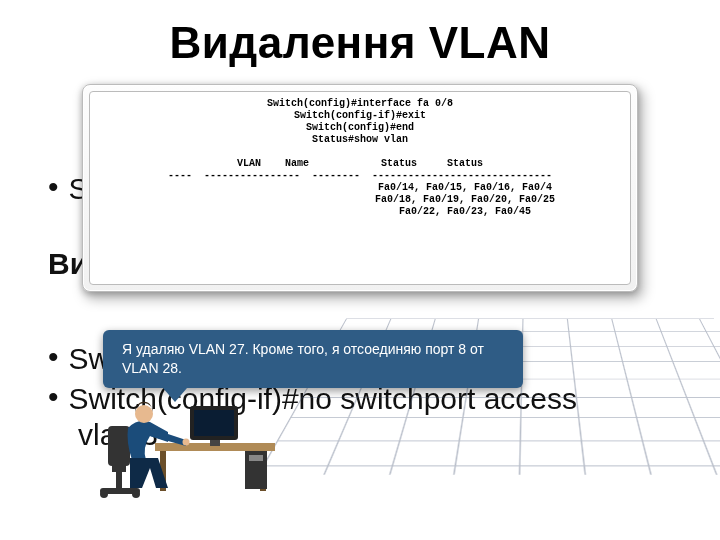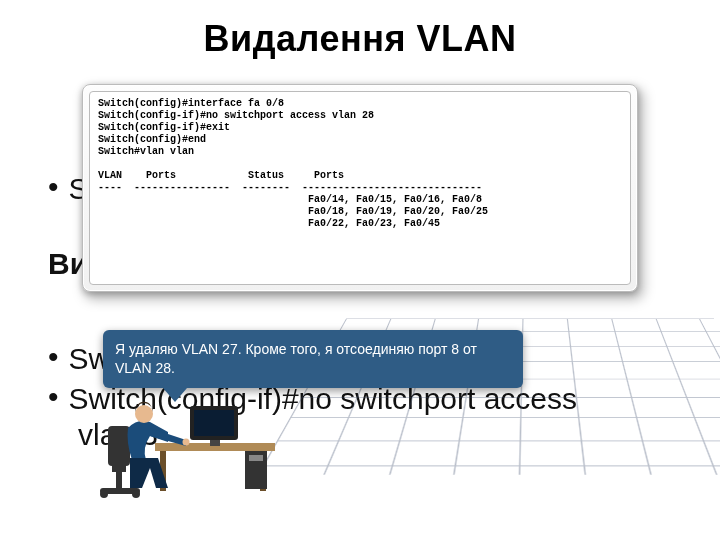--- a/index.html
+++ b/index.html
@@ -16,21 +16,21 @@
     position: relative;
     width: 720px;
     height: 540px;
   }
   .title {
     position: absolute;
     top: 18px;
     left: 0;
     width: 720px;
     text-align: center;
-    font-size: 36px;
+    font-size: 44px;
     font-weight: 700;
     color: #000;
     letter-spacing: 0.5px;
   }
   .bg-text {
     position: absolute;
     left: 48px;
     width: 640px;
     font-size: 30px;
     color: #111;
@@ -77,20 +77,21 @@
     position: absolute;
     left: 82px;
     top: 84px;
     width: 556px;
     height: 208px;
     background: linear-gradient(#fdfdfd, #f1f1f1);
     border: 1px solid #bbb;
     border-radius: 8px;
     box-shadow: 0 2px 6px rgba(0,0,0,0.25), inset 0 0 0 1px #fff;
     overflow: hidden;
+    text-align: center;
   }
   .panel-inner {
     position: absolute;
     left: 6px; top: 6px; right: 6px; bottom: 6px;
     background: #fff;
     border: 1px solid #bbb;
     border-radius: 4px;
     padding: 6px 8px;
     font-family: "Courier New", monospace;
     font-size: 10px;
@@ -103,21 +104,21 @@
 
   
   .callout {
     position: absolute;
     left: 103px;
     top: 330px;
     width: 420px;
     background: #2f5c85;
     color: #fff;
     border-radius: 6px;
-    padding: 10px 12px;
+    padding: 10px 19px;
     font-size: 14px;
     line-height: 1.35;
     box-shadow: 0 3px 8px rgba(0,0,0,0.4);
   }
   .callout:after {
     content: "";
     position: absolute;
     left: 60px;
     bottom: -14px;
     border-width: 14px 12px 0 12px;
@@ -172,28 +173,27 @@
       <div class="vl" style="left:60%"></div>
     <div class="vl" style="left:72%"></div>
       <div class="vl" style="left:84%"></div>
       <div class="vl" style="left:96%"></div>
   </div>
 
   <div class="panel-shadow"></div>
   <div class="panel">
     <div class="panel-inner">
       <div class="term-line">Switch(config)#interface fa 0/8</div>
-      <div class="term-line">Switch(config-if)#no switchport access vlan 28</div>
       <div class="term-line">Switch(config-if)#exit</div>
       <div class="term-line">Switch(config)#end</div>
-      <div class="term-line">Switch#vlan vlan</div>
+      <div class="term-line">Status#show vlan</div>
       <div class="term-line">&nbsp;</div>
-      <div class="term-table">VLAN    Ports            Status     Ports</div>
+      <div class="term-table">VLAN    Name            Status     Status</div>
       <div class="term-table term-sep">----  ----------------  --------  ------------------------------</div>
-      <div class="term-table">                                   Fa0/14, Fa0/15, Fa0/16, Fa0/8</div>
+      <div class="term-table">                                   Fa0/14, Fa0/15, Fa0/16, Fa0/4</div>
       <div class="term-table">                                   Fa0/18, Fa0/19, Fa0/20, Fa0/25</div>
       <div class="term-table">                                   Fa0/22, Fa0/23, Fa0/45</div>
     </div>
   </div>
 
   <div class="callout">
     <span>Я удаляю VLAN 27. Кроме того, я отсоединяю порт 8 от VLAN 28.</span>
   </div>
 
   <div class="admin">

